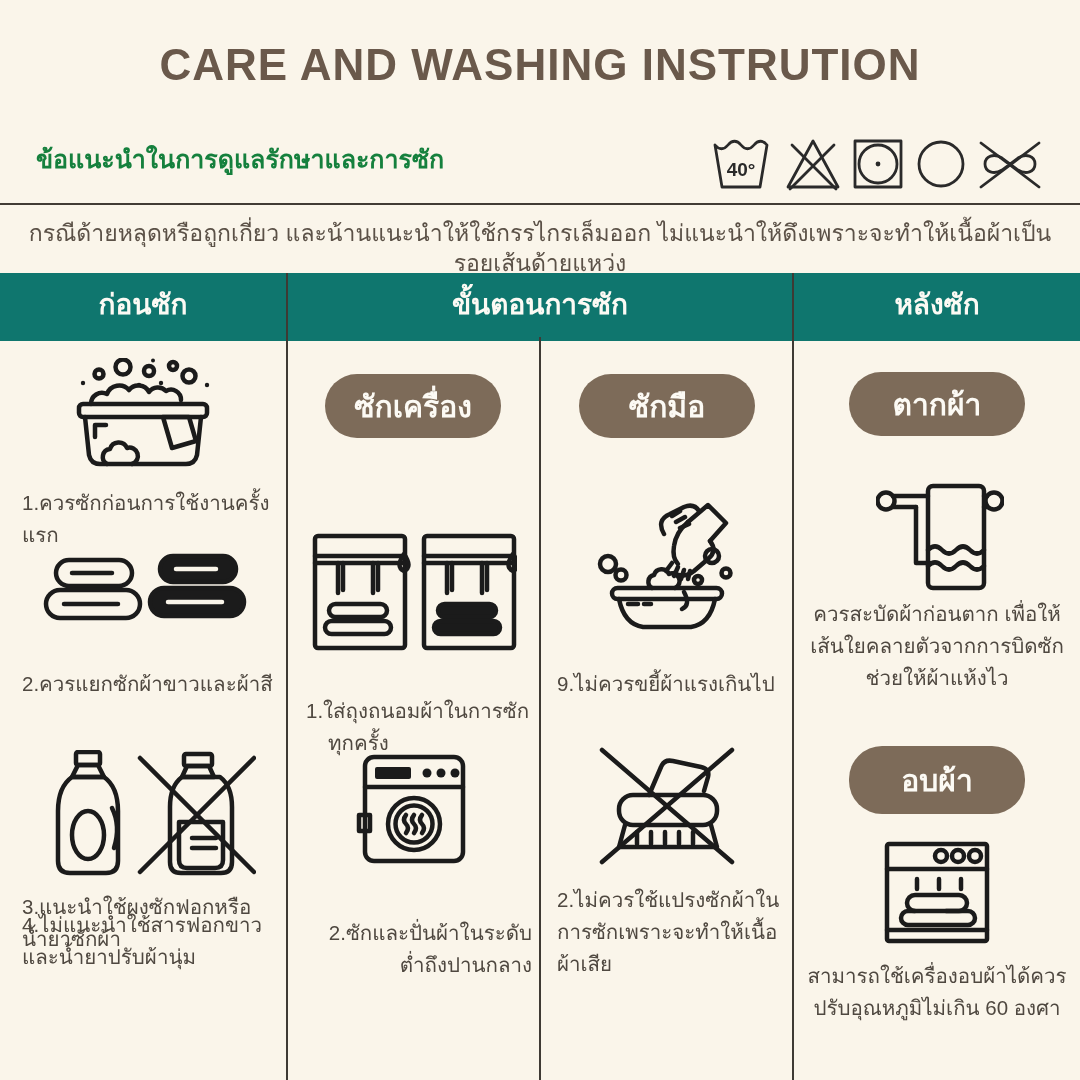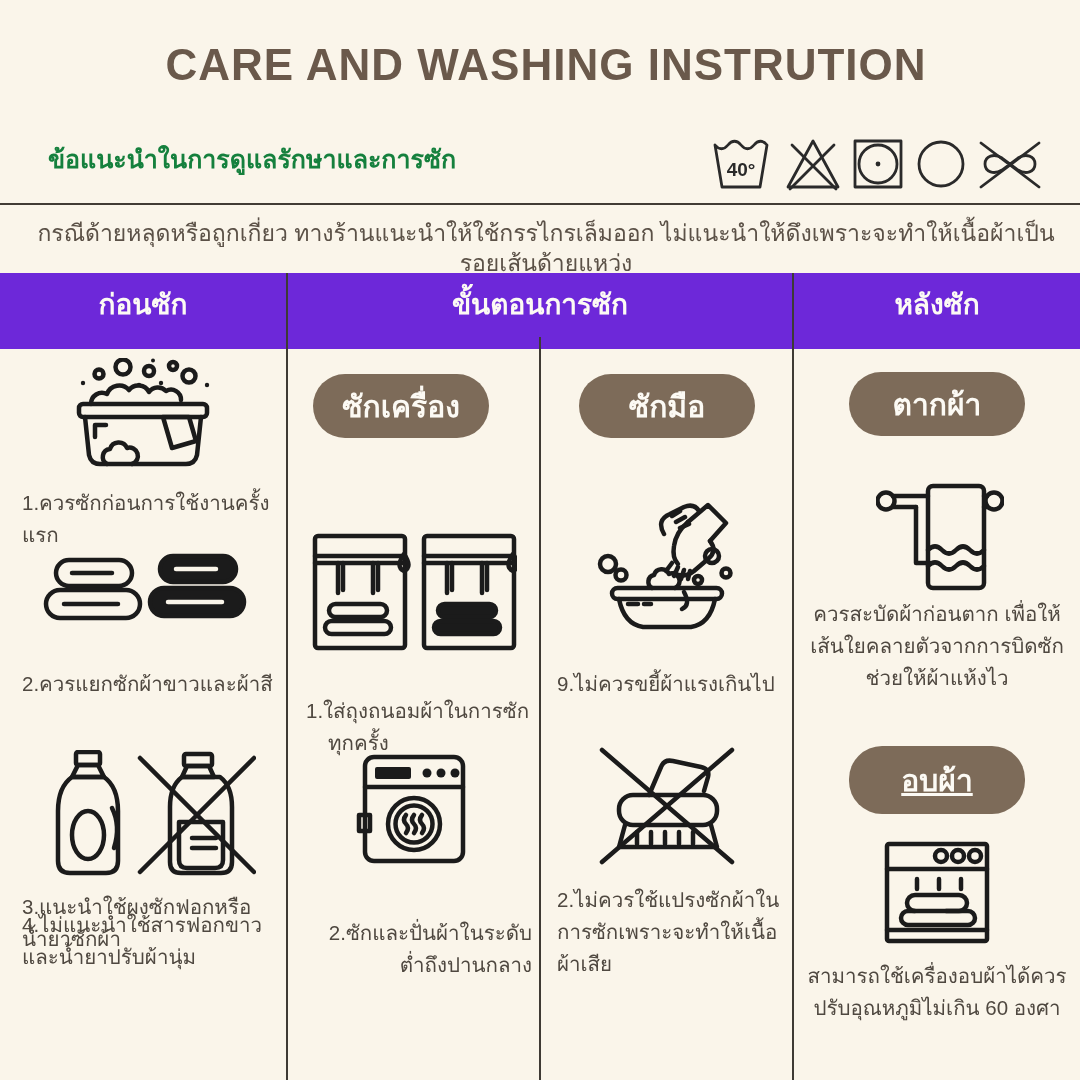--- a/index.html
+++ b/index.html
@@ -3,36 +3,36 @@
 <meta charset="utf-8">
 <style>
   * { margin:0; padding:0; box-sizing:border-box; }
   body { background:#ddd; font-family:"Liberation Sans","DejaVu Sans",sans-serif; }
   .page {
     position:relative; width:1080px; height:1080px; margin:0 auto;
     background:#FAF5EA; overflow:hidden;
     font-family:"Liberation Sans","DejaVu Sans",sans-serif;
     color:#4F4840;
   }
-  .abs { position:absolute;padding-left:12px; }
+  .abs { position:absolute; }
   .title {
     top:40px; left:0; width:100%; text-align:center;
     font-size:44px; font-weight:bold; letter-spacing:1px; color:#6A594B;
   }
   .subtitle {
     top:139px; left:36px; font-size:25px; font-weight:bold; color:#15803d;
   }
   .care-symbols { top:136px; right:38px; display:flex; align-items:center; gap:11px; }
   .care-symbols svg { display:block; }
   .hr-line { top:203px; left:0; width:1080px; height:0; border-top:2px solid #413C35; }
   .note {
     top:219px; left:20px; width:1040px; text-align:center;
     font-size:23px; color:#5B5147; line-height:1.3;
   }
-  .band { top:273px; left:0; width:1080px; height:76px; background:#6d28d9; }
+  .band { top:273px; left:0; width:1080px; height:68px; background:#0f766e; }
   .band-label {
     position:absolute; top:0; height:64px; line-height:64px; text-align:center;
     color:#FCFAF4; font-size:28px; font-weight:bold;
   }
   .vline { position:absolute; width:2px; background:#3E3A34; }
   .v1 { left:286px; top:273px; height:807px; }
   .v2 { left:539px; top:337px; height:743px; }
   .v3 { left:792px; top:273px; height:807px; }
   .pill {
     position:absolute; width:176px; height:64px; border-radius:33px;
@@ -92,21 +92,21 @@
       <svg width="64" height="52" viewBox="0 0 64 52">
         <path class="cs" d="M7,26 C7,18 16,15 24,20 L40,32 C48,37 57,34 57,26 C57,18 48,15 40,20 L24,32 C16,37 7,34 7,26 Z"></path>
         <line class="cs" x1="3" y1="5" x2="61" y2="49"></line>
         <line class="cs" x1="61" y1="5" x2="3" y2="49"></line>
       </svg>
     </span>
   </div>
 
   <div class="abs hr-line"></div>
 
-  <div class="abs note">กรณีด้ายหลุดหรือถูกเกี่ยว ทางร้านแนะนำให้ใช้กรรไกรเล็มออก ไม่แนะนำให้ดึงเพราะจะทำให้เนื้อผ้าเป็นรอยเส้นด้ายแหว่ง</div>
+  <div class="abs note">กรณีด้ายหลุดหรือถูกเกี่ยว และน้านแนะนำให้ใช้กรรไกรเล็มออก ไม่แนะนำให้ดึงเพราะจะทำให้เนื้อผ้าเป็นรอยเส้นด้ายแหว่ง</div>
 
   <div class="abs band">
     <div class="band-label" style="left:0;width:286px;">ก่อนซัก</div>
     <div class="band-label" style="left:288px;width:504px;">ขั้นตอนการซัก</div>
     <div class="band-label" style="left:794px;width:286px;border-radius:6px;">หลังซัก</div>
   </div>
   <div class="vline v1"></div>
   <div class="vline v2"></div>
   <div class="vline v3"></div>
 
@@ -160,21 +160,21 @@
       <path class="ln" d="M136,27 q-12,9 -12,30 v55 q0,11 11,11 h40 q11,0 11,-11 v-55 q0,-21 -12,-30 z"></path>
       <path class="ln" d="M133,72 h44 v38 q0,8 -8,8 h-28 q-8,0 -8,-8 z"></path>
       <path class="ln" d="M146,88 h24 M146,98 h24"></path>
       <line class="ln" x1="94" y1="8" x2="208" y2="122"></line>
       <line class="ln" x1="208" y1="8" x2="94" y2="122"></line>
     </svg>
   </div>
   <div class="step" style="left:22px;top:891px;width:258px;">3.แนะนำใช้ผงซักฟอกหรือน้ำยาซักผ้า</div>
   <div class="step" style="left:22px;top:909px;width:258px;">4.ไม่แนะนำใช้สารฟอกขาว และน้ำยาปรับผ้านุ่ม</div>
 
-  <div class="pill" style="left:313px;top:374px;">
+  <div class="pill" style="left:325px;top:374px;">
     <span>ซักเครื่อง</span>
   </div>
 
   <div class="ic" style="left:312px;top:522px;">
     <svg width="205" height="130" viewBox="0 0 205 130">
       <g>
         <rect class="ln" x="3" y="14" width="90" height="112" rx="3"></rect>
         <line class="ln" x1="3" y1="34" x2="93" y2="34"></line>
         <line class="ln" x1="3" y1="41" x2="93" y2="41"></line>
         <path class="ln" d="M26,41 v30 M31,41 v27 M61,41 v30 M66,41 v27"></path>
@@ -259,21 +259,21 @@
       <circle class="ln" cx="118" cy="25" r="8.5"></circle>
       <path class="ln" d="M17,20 H52 M17,31 H40 M108,20 h3 M108,31 h3"></path>
       <path class="ln" d="M40,31 v56 h14"></path>
       <rect class="ln" x="52" y="10" width="56" height="102" rx="5"></rect>
       <path class="ln" d="M52,74 q7,-7 14,0 t14,0 t14,0 t14,0"></path>
       <path class="ln" d="M52,90 q7,-7 14,0 t14,0 t14,0 t14,0"></path>
     </svg>
   </div>
   <div class="step center" style="left:805px;top:598px;width:264px;">ควรสะบัดผ้าก่อนตาก เพื่อให้เส้นใยคลายตัวจากการบิดซัก ช่วยให้ผ้าแห้งไว</div>
 
-  <div class="pill" style="left:849px;top:746px;height:68px;text-decoration:underline;">
+  <div class="pill" style="left:849px;top:746px;height:68px;">
     <span>อบผ้า</span>
   </div>
 
   <div class="ic" style="left:880px;top:840px;">
     <svg width="114" height="106" viewBox="0 0 114 106">
       <rect class="ln" x="7" y="4" width="100" height="97" rx="2"></rect>
       <line class="ln" x1="7" y1="29" x2="107" y2="29"></line>
       <circle class="ln" cx="61" cy="16" r="6"></circle>
       <circle class="ln" cx="78" cy="16" r="6"></circle>
       <circle class="ln" cx="95" cy="16" r="6"></circle>

